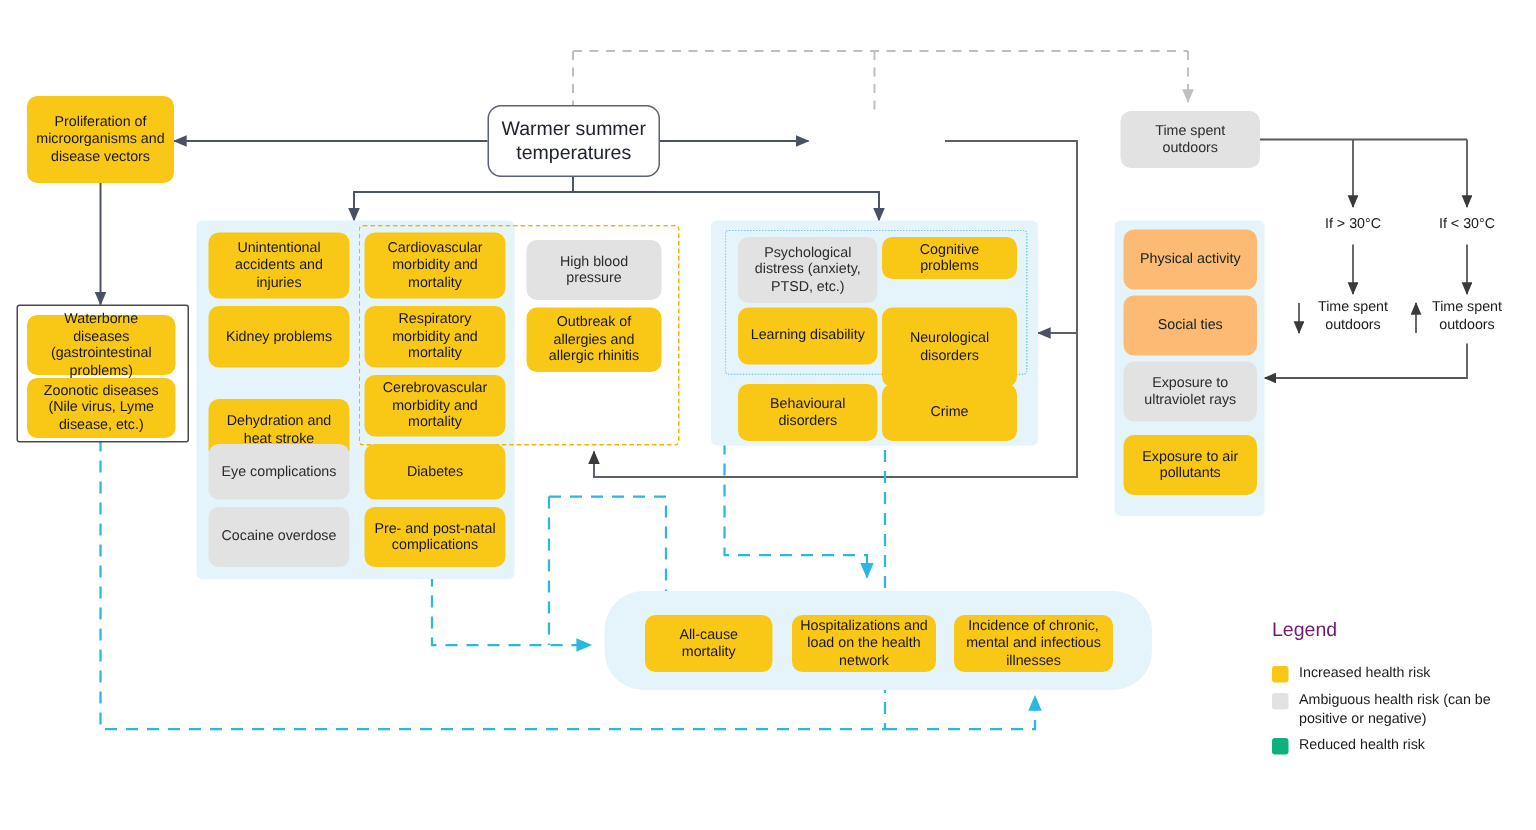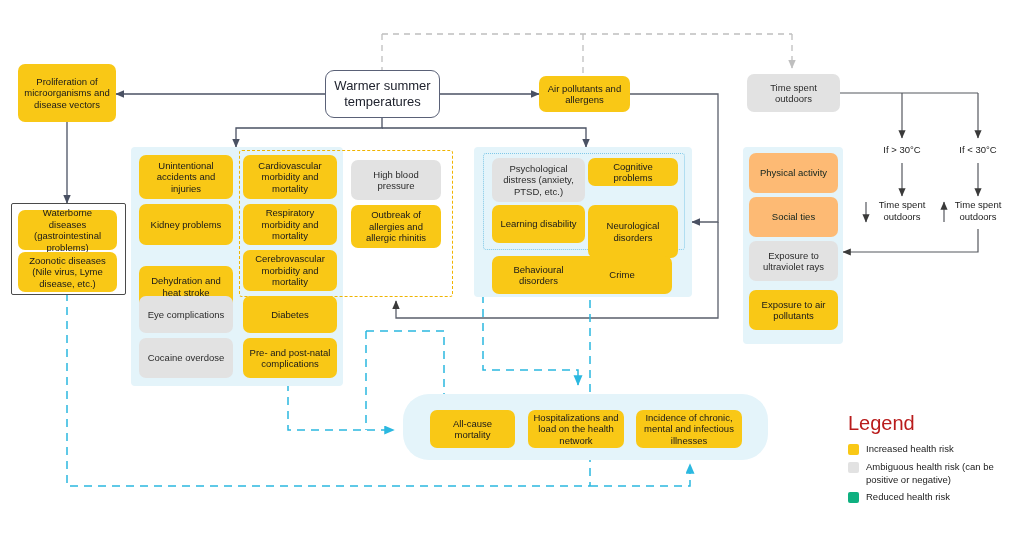--- a/index.html
+++ b/index.html
@@ -20,21 +20,21 @@
   .panel{position:absolute;background:#E4F4FA;border-radius:4px;}
   .panel-round{position:absolute;background:#E4F4FA;border-radius:26px;}
   .boxed{position:absolute;border:1.6px solid #4a4a4a;background:#fff;border-radius:2px;}
 
   .dashgold{position:absolute;border:1.4px dashed #F0B400;border-radius:3px;}
   .dotblue{position:absolute;border:1.6px dotted #7FC8E8;border-radius:3px;}
 
   .cond{position:absolute;font-size:9.5px;color:#1b1b1b;text-align:center;white-space:nowrap;}
   .tinylabel{position:absolute;font-size:9.5px;line-height:11.5px;color:#1b1b1b;text-align:center;}
 
-  .legend-title{position:absolute;font-size:20px;color:#b91c1c;}
+  .legend-title{position:absolute;font-size:13px;color:#701a75;}
   .legend-row{position:absolute;display:flex;align-items:flex-start;gap:7px;}
   .swatch{width:11px;height:11px;border-radius:2px;flex:0 0 auto;margin-top:1px;}
   .legend-text{font-size:9.5px;line-height:12.5px;color:#1b1b1b;}
 </style>
 </head>
 <body>
 
 <div id="canvas">
 
   <svg class="lines" viewBox="0 0 1024 553">
@@ -104,21 +104,20 @@
 
       <path d="M67,293 L67,486 L590,486"></path>
       <path d="M590,486 L690,486 L690,464" marker-end="url(#ah-blue)"></path>
     </g>
   </svg>
 
   <div class="node yellow" style="left:18px;top:64px;width:98px;height:58px;">Proliferation of microorganisms and disease vectors</div>
 
   <div class="node white-node" style="left:325px;top:70px;width:115px;height:48px;">Warmer summer temperatures</div>
 
-  <div class="node yellow" style="left:539px;top:76px;width:91px;height:36px;">Air pollutants and allergens</div>
 
   <div class="node gray" style="left:747px;top:74px;width:93px;height:38px;">Time spent outdoors</div>
 
   <div class="boxed" style="left:11px;top:203px;width:113px;height:90px;"></div>
   <div class="node yellow" style="left:18px;top:210px;width:99px;height:40px;">Waterborne diseases (gastrointestinal problems)</div>
   <div class="node yellow" style="left:18px;top:252px;width:99px;height:40px;">Zoonotic diseases (Nile virus, Lyme disease, etc.)</div>
 
   <div class="panel" style="left:131px;top:147px;width:212px;height:239px;"></div>
   <div class="dashgold" style="left:239px;top:150px;width:212px;height:145px;"></div>
 
@@ -138,21 +137,21 @@
   <div class="node yellow" style="left:351px;top:205px;width:90px;height:43px;">Outbreak of allergies and allergic rhinitis</div>
 
   <div class="panel" style="left:474px;top:147px;width:218px;height:150px;"></div>
   <div class="dotblue" style="left:483px;top:153px;width:200px;height:95px;"></div>
 
   <div class="node gray" style="left:492px;top:158px;width:93px;height:44px;">Psychological distress (anxiety, PTSD, etc.)</div>
   <div class="node yellow" style="left:588px;top:158px;width:90px;height:28px;">Cognitive problems</div>
   <div class="node yellow" style="left:492px;top:205px;width:93px;height:38px;">Learning disability</div>
   <div class="node yellow" style="left:588px;top:205px;width:90px;height:53px;">Neurological disorders</div>
   <div class="node yellow" style="left:492px;top:256px;width:93px;height:38px;">Behavioural disorders</div>
-  <div class="node yellow" style="left:572px;top:256px;width:100px;height:38px;">Crime</div>
+  <div class="node yellow" style="left:588px;top:256px;width:90px;height:38px;">Crime</div>
 
   <div class="panel" style="left:743px;top:147px;width:100px;height:197px;"></div>
   <div class="node green" style="left:749px;top:153px;width:89px;height:40px;">Physical activity</div>
   <div class="node green" style="left:749px;top:197px;width:89px;height:40px;">Social ties</div>
   <div class="node gray" style="left:749px;top:241px;width:89px;height:40px;">Exposure to ultraviolet rays</div>
   <div class="node yellow" style="left:749px;top:290px;width:89px;height:40px;">Exposure to air pollutants</div>
 
   <div class="cond" style="left:872px;top:144px;width:60px;">If &gt; 30°C</div>
   <div class="cond" style="left:948px;top:144px;width:60px;">If &lt; 30°C</div>
   <div class="tinylabel" style="left:874px;top:199px;width:56px;">Time spent outdoors</div>

